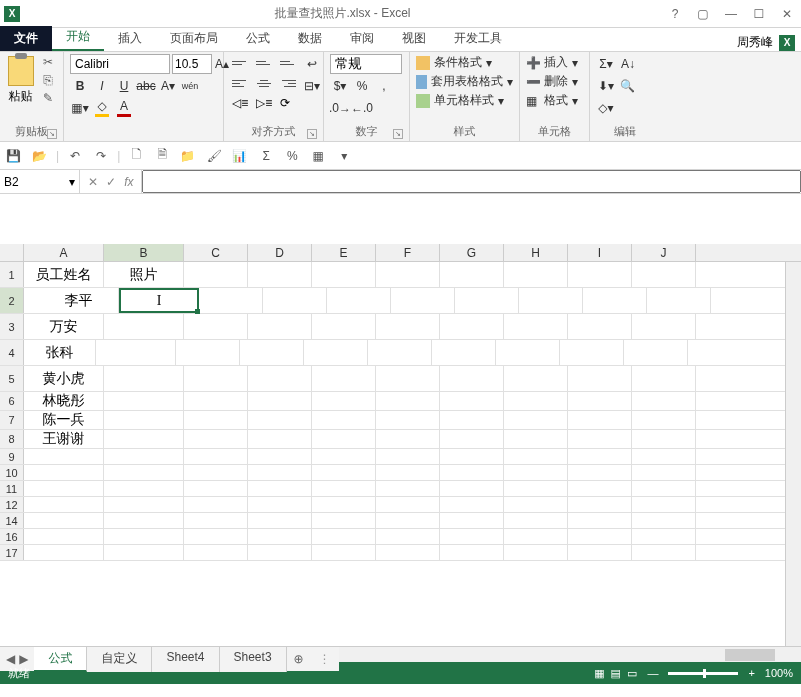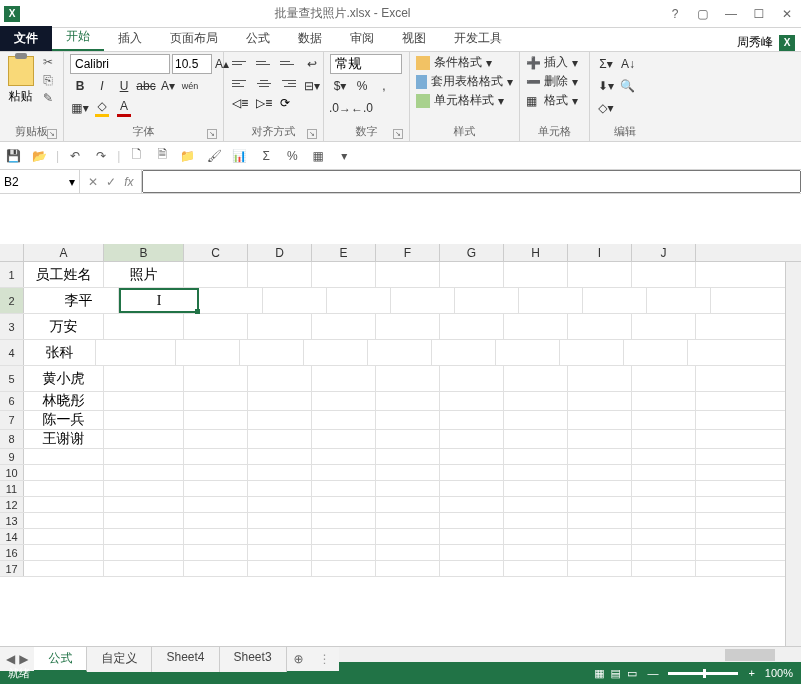--- a/index.html
+++ b/index.html
@@ -155,21 +155,20 @@
         <span class="fbtn s">abc</span>
         <span class="fbtn">A▾</span>
         <span class="fbtn" style="font-size:9px">wén</span>
       </div>
       <div class="font-row">
         <span class="fbtn">▦▾</span>
         <span class="fbtn" style="flex-direction:column">◇<span class="bar" style="background:#ffc000"></span></span>
         <span class="fbtn" style="flex-direction:column">A<span class="bar" style="background:#c00000"></span></span>
       </div>
     </div>
-    <div class="label"><span>字体</span><span class="launcher">↘</span></div>
   </div>
 
   <div class="ribbon-group" style="width:100px">
     <div class="align-inner">
       <div class="align-col">
         <div class="align-btn">
             <span style="width:14px"></span>
             <span style="width:10px"></span>
           </div>
         <div class="align-btn">
@@ -459,33 +458,20 @@
         <div class="cell" style="width: 64px;"></div>
         <div class="cell" style="width: 64px;"></div>
         <div class="cell" style="width: 64px;"></div>
         <div class="cell" style="width: 64px;"></div>
         <div class="cell" style="width: 64px;"></div>
         <div class="cell" style="width: 64px;"></div>
         <div class="cell" style="width: 64px;"></div>
         <div class="cell" style="width: 64px;"></div>
       </div>
       <div class="row" style="height: 16px;">
-        <div class="row-h">13</div>
-        <div class="cell" style="width: 80px;"></div>
-        <div class="cell" style="width: 80px;"></div>
-        <div class="cell" style="width: 64px;"></div>
-        <div class="cell" style="width: 64px;"></div>
-        <div class="cell" style="width: 64px;"></div>
-        <div class="cell" style="width: 64px;"></div>
-        <div class="cell" style="width: 64px;"></div>
-        <div class="cell" style="width: 64px;"></div>
-        <div class="cell" style="width: 64px;"></div>
-        <div class="cell" style="width: 64px;"></div>
-      </div>
-      <div class="row" style="height: 16px;">
         <div class="row-h">14</div>
         <div class="cell" style="width: 80px;"></div>
         <div class="cell" style="width: 80px;"></div>
         <div class="cell" style="width: 64px;"></div>
         <div class="cell" style="width: 64px;"></div>
         <div class="cell" style="width: 64px;"></div>
         <div class="cell" style="width: 64px;"></div>
         <div class="cell" style="width: 64px;"></div>
         <div class="cell" style="width: 64px;"></div>
         <div class="cell" style="width: 64px;"></div>

